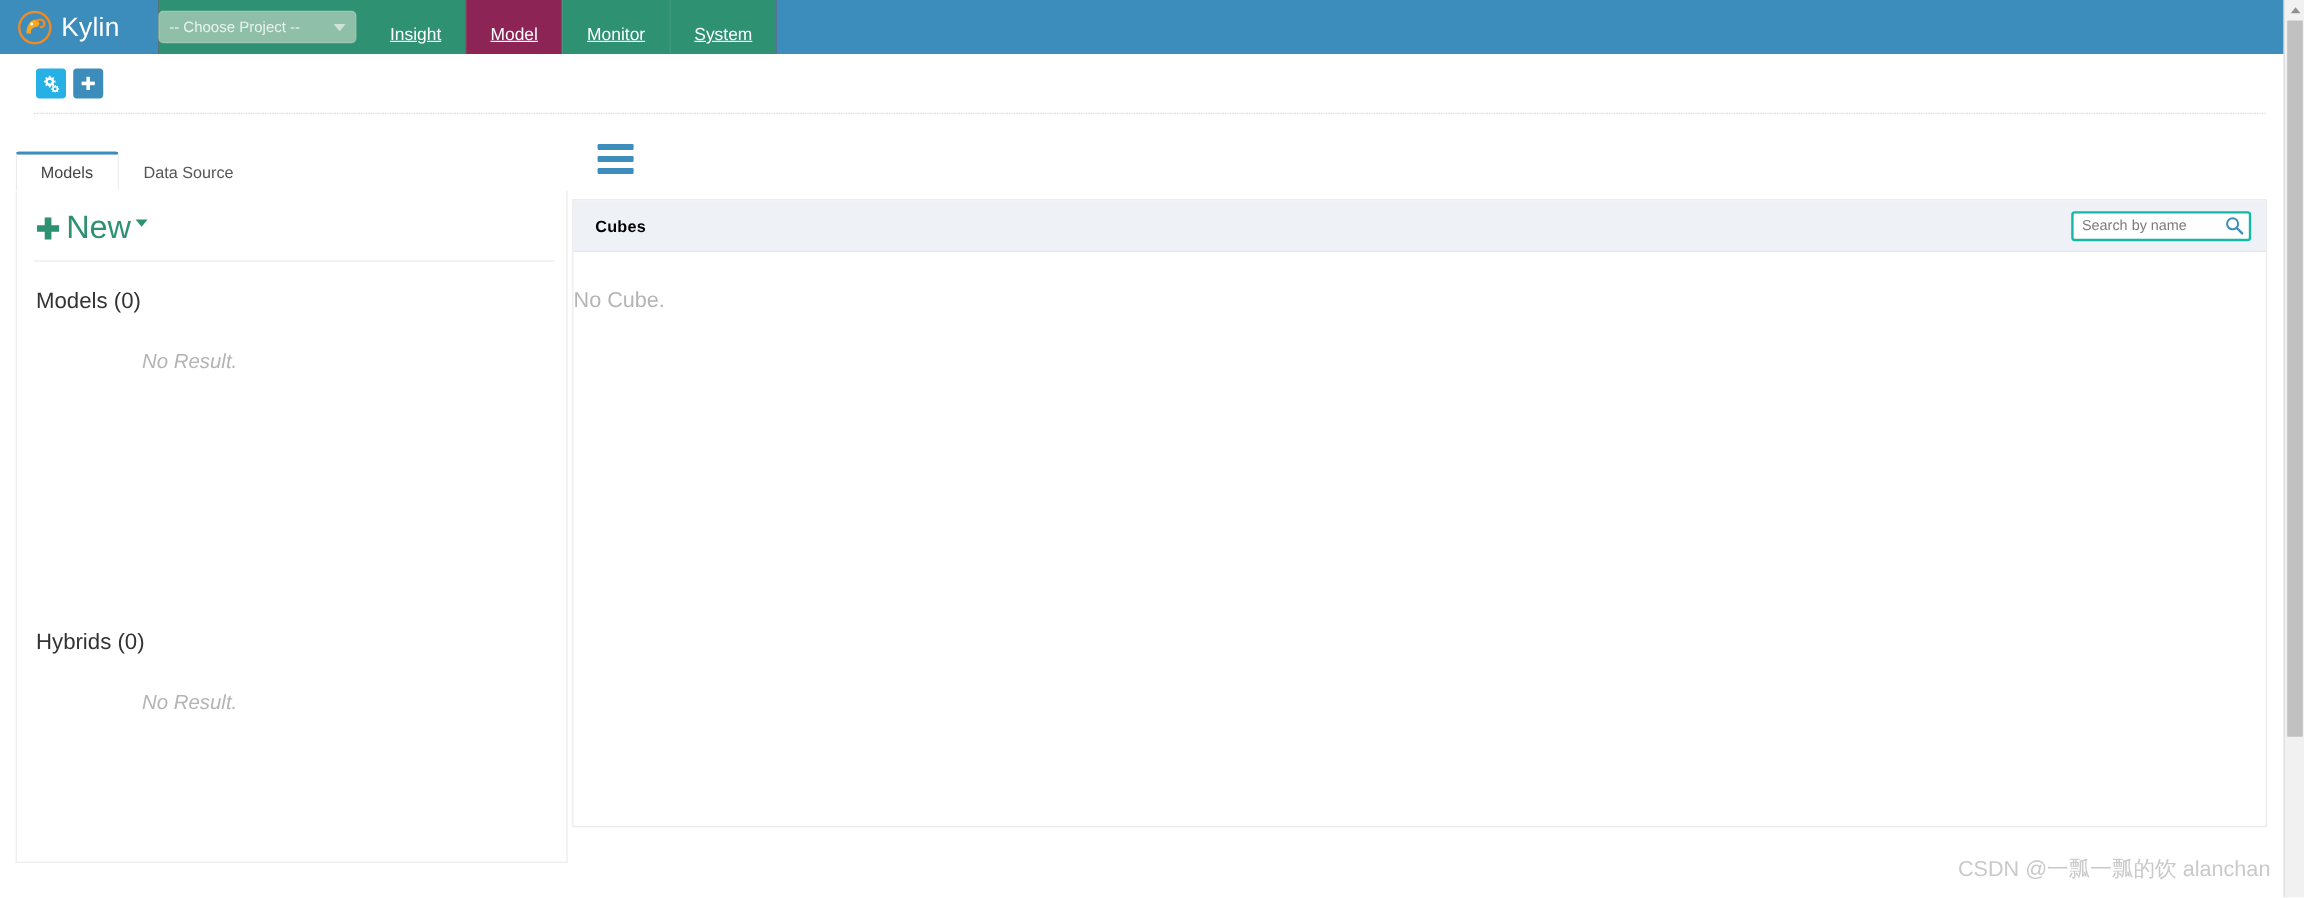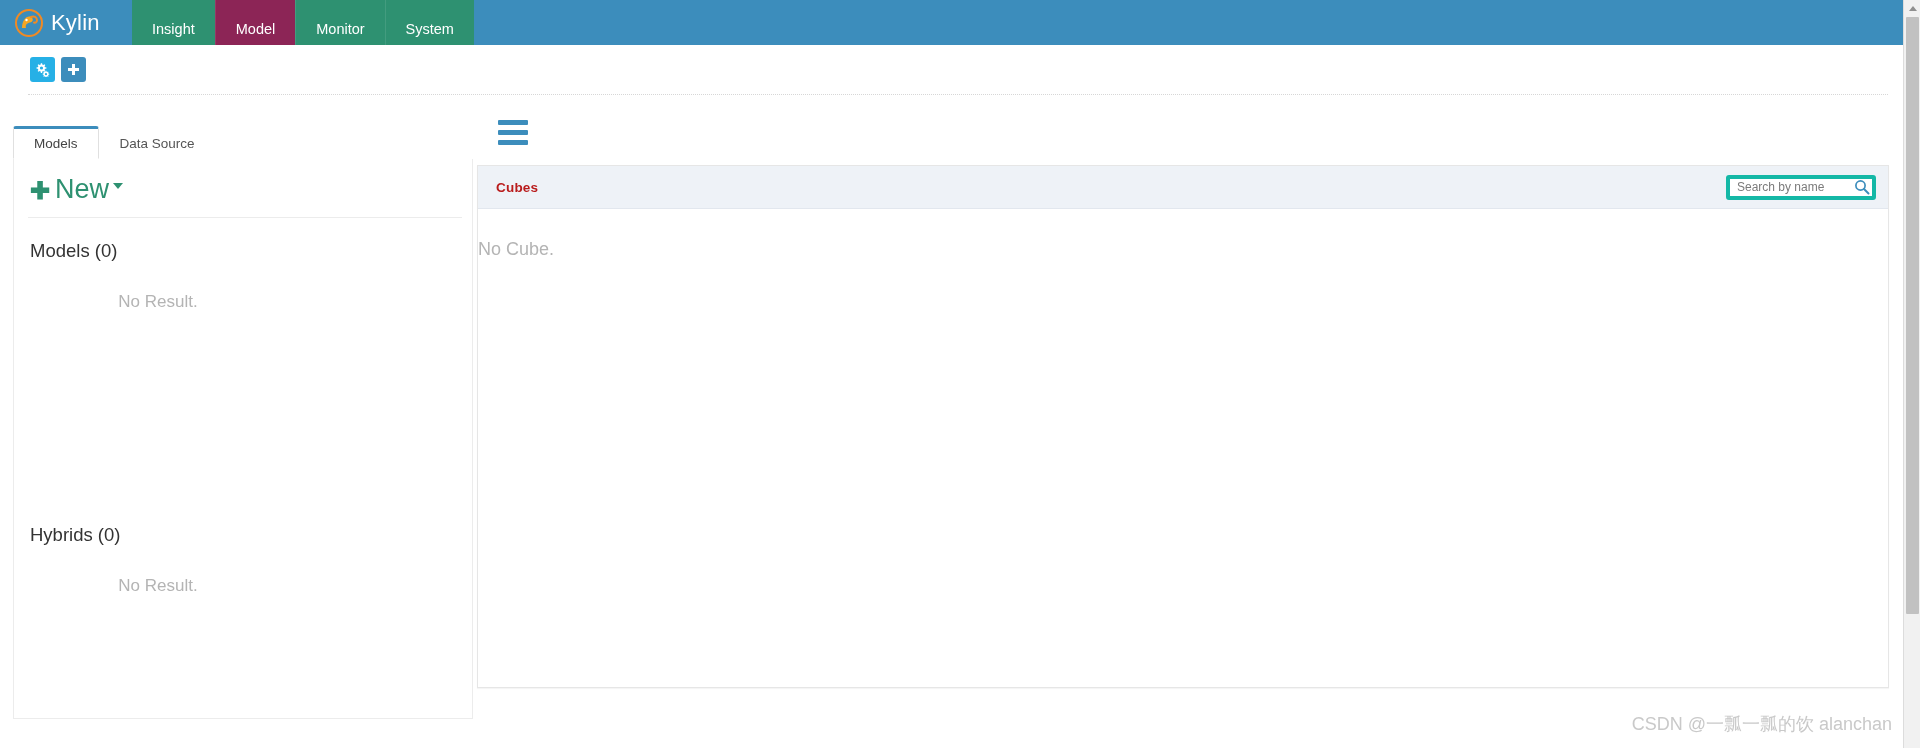--- a/index.html
+++ b/index.html
@@ -89,20 +89,21 @@
   .nav-item {
     color: #ffffff;
     font-size: 14.5px;
     padding: 0 20px;
     display: flex;
     align-items: center;
     height: 58px;
     cursor: pointer;
     border-left: 1px solid rgba(255,255,255,0.10);
     white-space: nowrap;
+    text-decoration: underline;
   }
   .nav-item:first-child { border-left: none; }
   .nav-item.active { background: #8c2556; }
 
   .nav-spacer { flex: 1 1 auto; background: #3c8dbc; height: 45px; }
 
   .nav-right { display: flex; align-items: stretch; height: 45px; flex: 0 0 auto; }
   .nav-right-item {
     color: #ffffff;
     font-size: 13.5px;
@@ -258,20 +259,21 @@
     color: #333333;
     padding: 22px 0 0 16px;
     font-weight: normal;
   }
   .no-result {
     text-align: center;
     color: #b4b4b4;
     font-size: 17px;
     padding-top: 30px;
     padding-right: 170px;
+    font-style: italic;
   }
   .spacer-models { height: 190px; }
 
   
   .right-col {
     position: absolute;
     top: 120px; left: 477px;
     width: 1412px;
   }
   .hamburger {
@@ -298,32 +300,32 @@
     height: 43px;
     background: #eef2f7;
     border-bottom: 1px solid #e2e7ee;
     display: flex;
     align-items: center;
     padding: 0 12px 0 18px;
     position: relative;
   }
   .cubes-title {
     font-size: 13.5px;
-    color: #b91c1c;
+    color: #000000;
     font-weight: bold;
     letter-spacing: .2px;
   }
   .search-wrap {
     margin-left: auto;
     position: relative;
   }
   .search-box {
     width: 150px;
     height: 25px;
-    border: 4px solid #14b8a6;
+    border: 2px solid #14b8a6;
     border-radius: 3px;
     background: #ffffff;
     font-size: 12px;
     color: #333;
     padding: 0 26px 0 7px;
     outline: none;
     font-family: "Liberation Sans", sans-serif;
   }
   .search-box::placeholder { color: #7b7b7b; }
   .search-ico {
@@ -367,20 +369,26 @@
           <path d="M8 20 C8 12, 13 7, 17 9 C20 10.5, 19 14, 16 14.5 C13 15, 11 17, 12 20 Z" fill="#f5a623"></path>
           <path d="M17 9 C20 7.5, 23 9, 23 12 C23 14, 21.5 15, 20 14.5" fill="none" stroke="#f08a24" stroke-width="2" stroke-linecap="round"></path>
           <circle cx="12.5" cy="12" r="1.2" fill="#ffffff"></circle>
         </svg>
       </span>
       <span class="brand-text">Kylin</span>
     </div>
 
     <div class="nav-green">
 
+      <div class="proj-select-wrap">
+        <div class="proj-select">
+          <span class="ptxt">-- Choose Project --</span>
+          <span class="caret-dn"></span>
+        </div>
+      </div>
 
       <div class="nav-items">
         <div class="nav-item">Insight</div>
         <div class="nav-item active">Model</div>
         <div class="nav-item">Monitor</div>
         <div class="nav-item">System</div>
       </div>
     </div>
 
     <div class="nav-spacer"></div>

